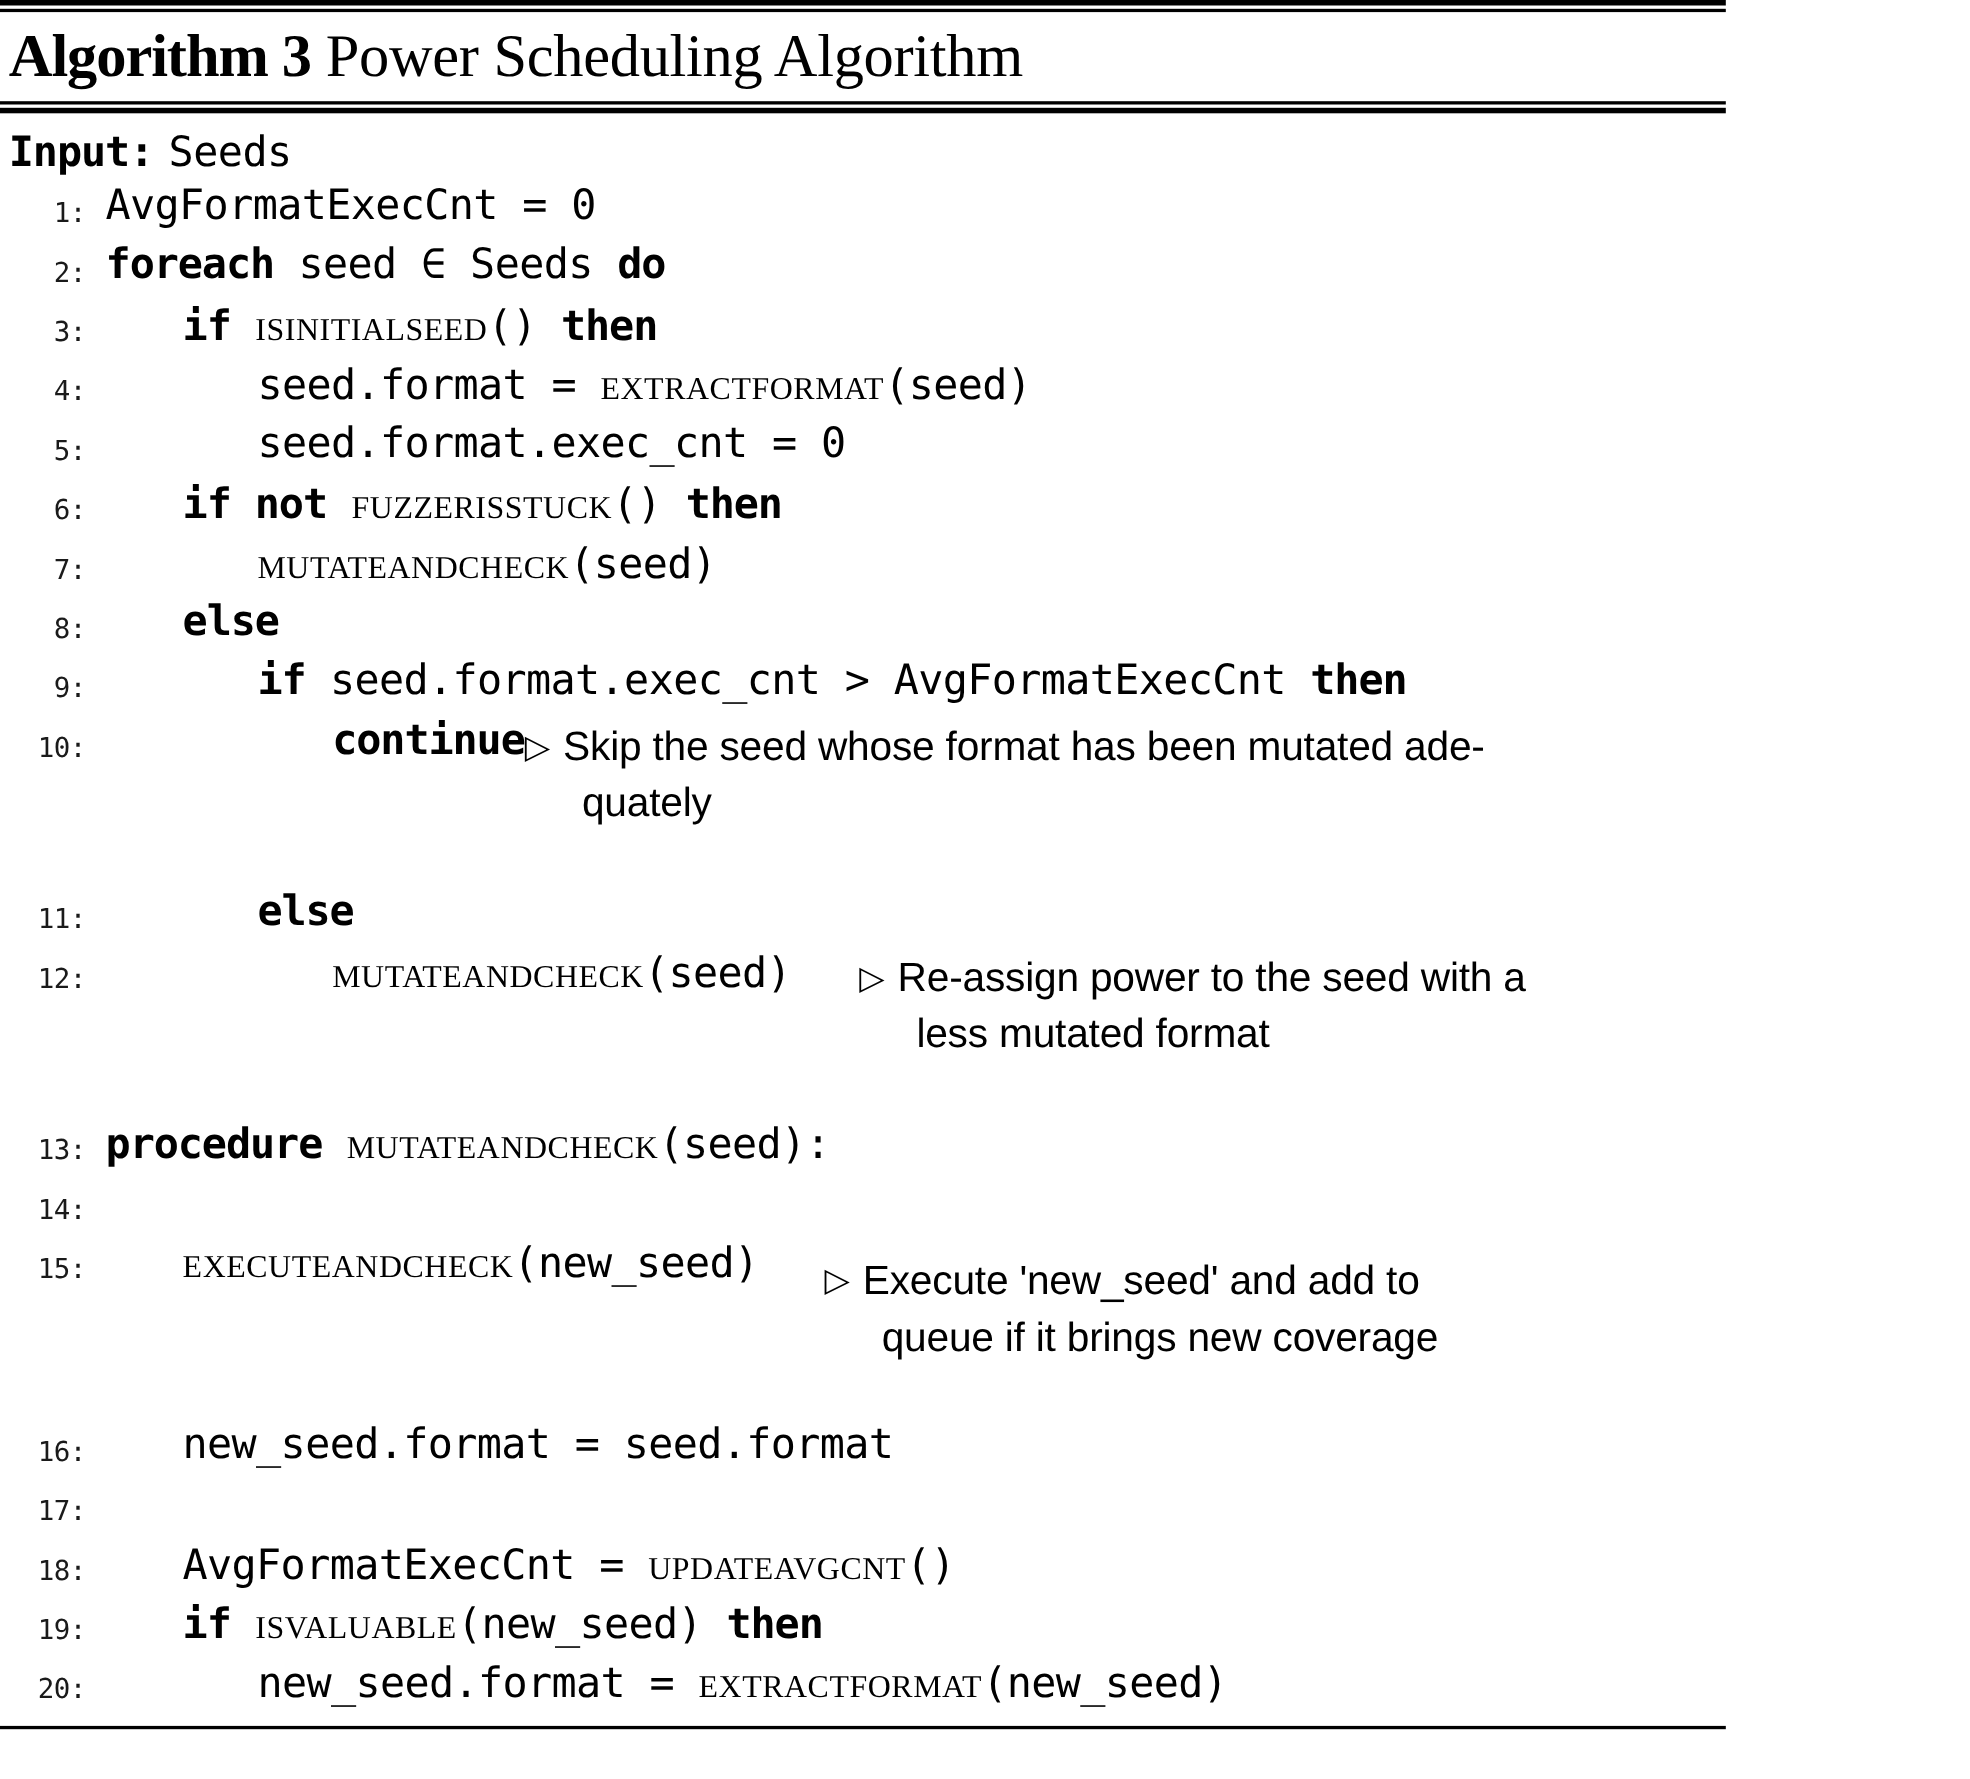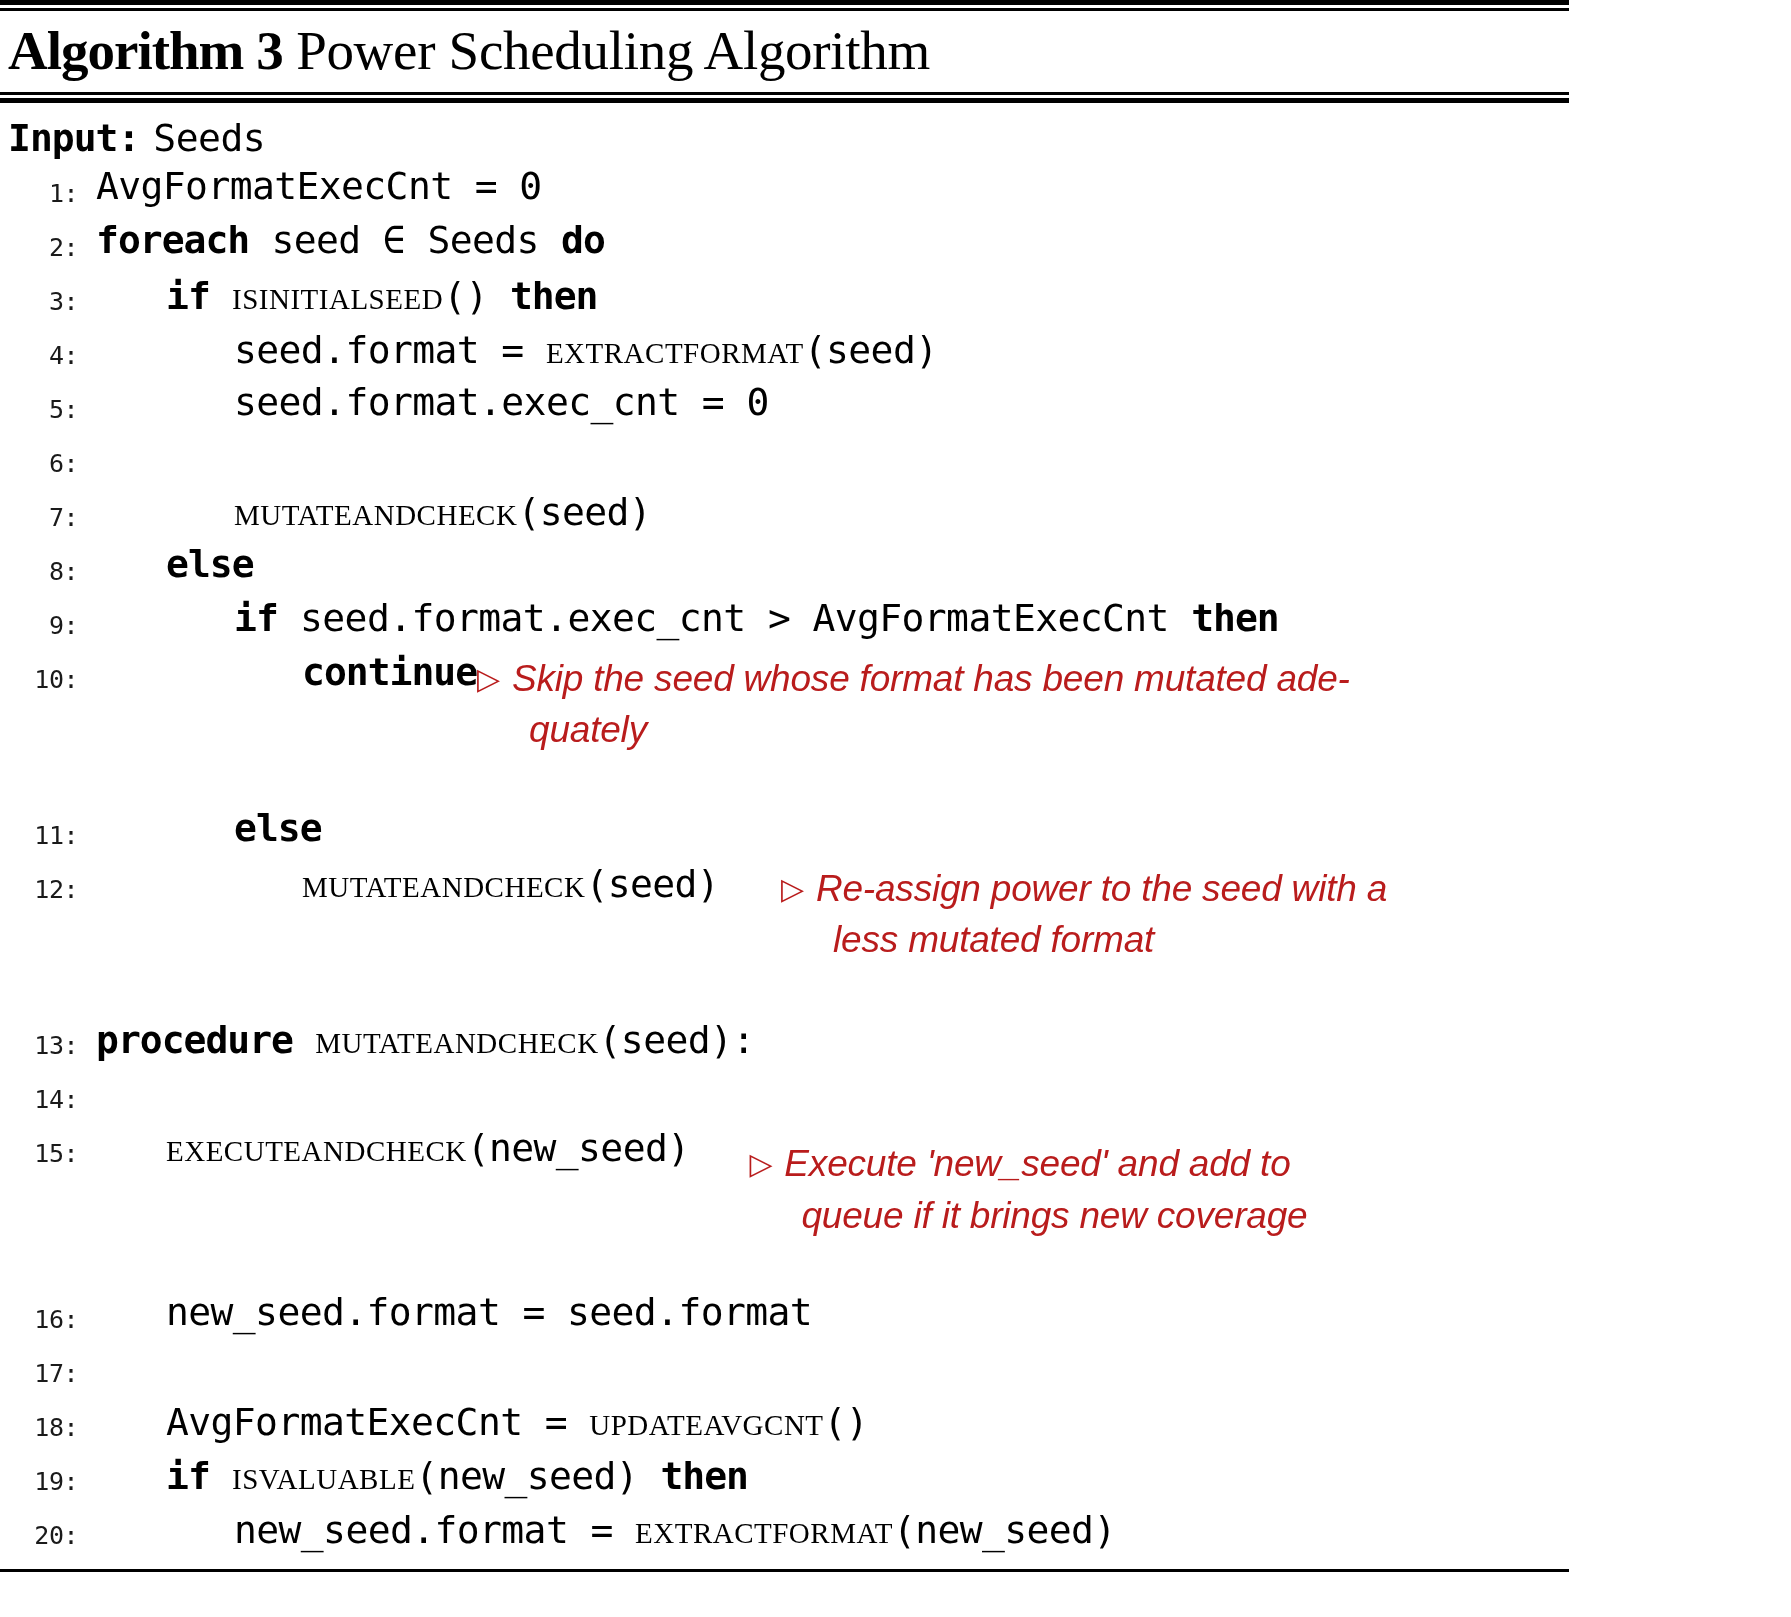--- a/index.html
+++ b/index.html
@@ -111,29 +111,28 @@
     font-family: "Liberation Serif", "DejaVu Serif", serif;
     font-variant: small-caps;
     text-transform: lowercase;
     font-size: 41px;
     letter-spacing: 0.5px;
   }
   .sc::first-letter { font-size: 41px; }
 
   
   .cmt {
-    color: #b91c1c;
+    color: #000000;
     font-family: "Liberation Sans", sans-serif;
     font-size: 37px;
     line-height: 1.38;
     display: inline-block;
     vertical-align: top;
     white-space: normal;
     letter-spacing: -0.2px;
-    font-style: italic;
   }
   .cmt .tri {
     font-family: "DejaVu Sans", sans-serif;
     font-size: 30px;
     margin-right: 12px;
     vertical-align: 2px;
   }
   .cmt-inline {
     display: inline-block;
     vertical-align: top;
@@ -204,20 +203,21 @@
       <div class="code i2"><span class="id">seed.format = </span><span class="sc">ExtractFormat</span><span class="id">(seed)</span></div>
     </div>
 
     <div class="line">
       <div class="lineno">5:</div>
       <div class="code i2"><span class="id">seed.format.exec_cnt = 0</span></div>
     </div>
 
     <div class="line">
       <div class="lineno">6:</div>
+      <div class="code i1"><span class="kw">if not</span> <span class="sc">FuzzerIsStuck</span><span class="id">()</span> <span class="kw">then</span></div>
     </div>
 
     <div class="line">
       <div class="lineno">7:</div>
       <div class="code i2"><span class="sc">MutateAndCheck</span><span class="id">(seed)</span></div>
     </div>
 
     <div class="line">
       <div class="lineno">8:</div>
       <div class="code i1"><span class="kw">else</span></div>

